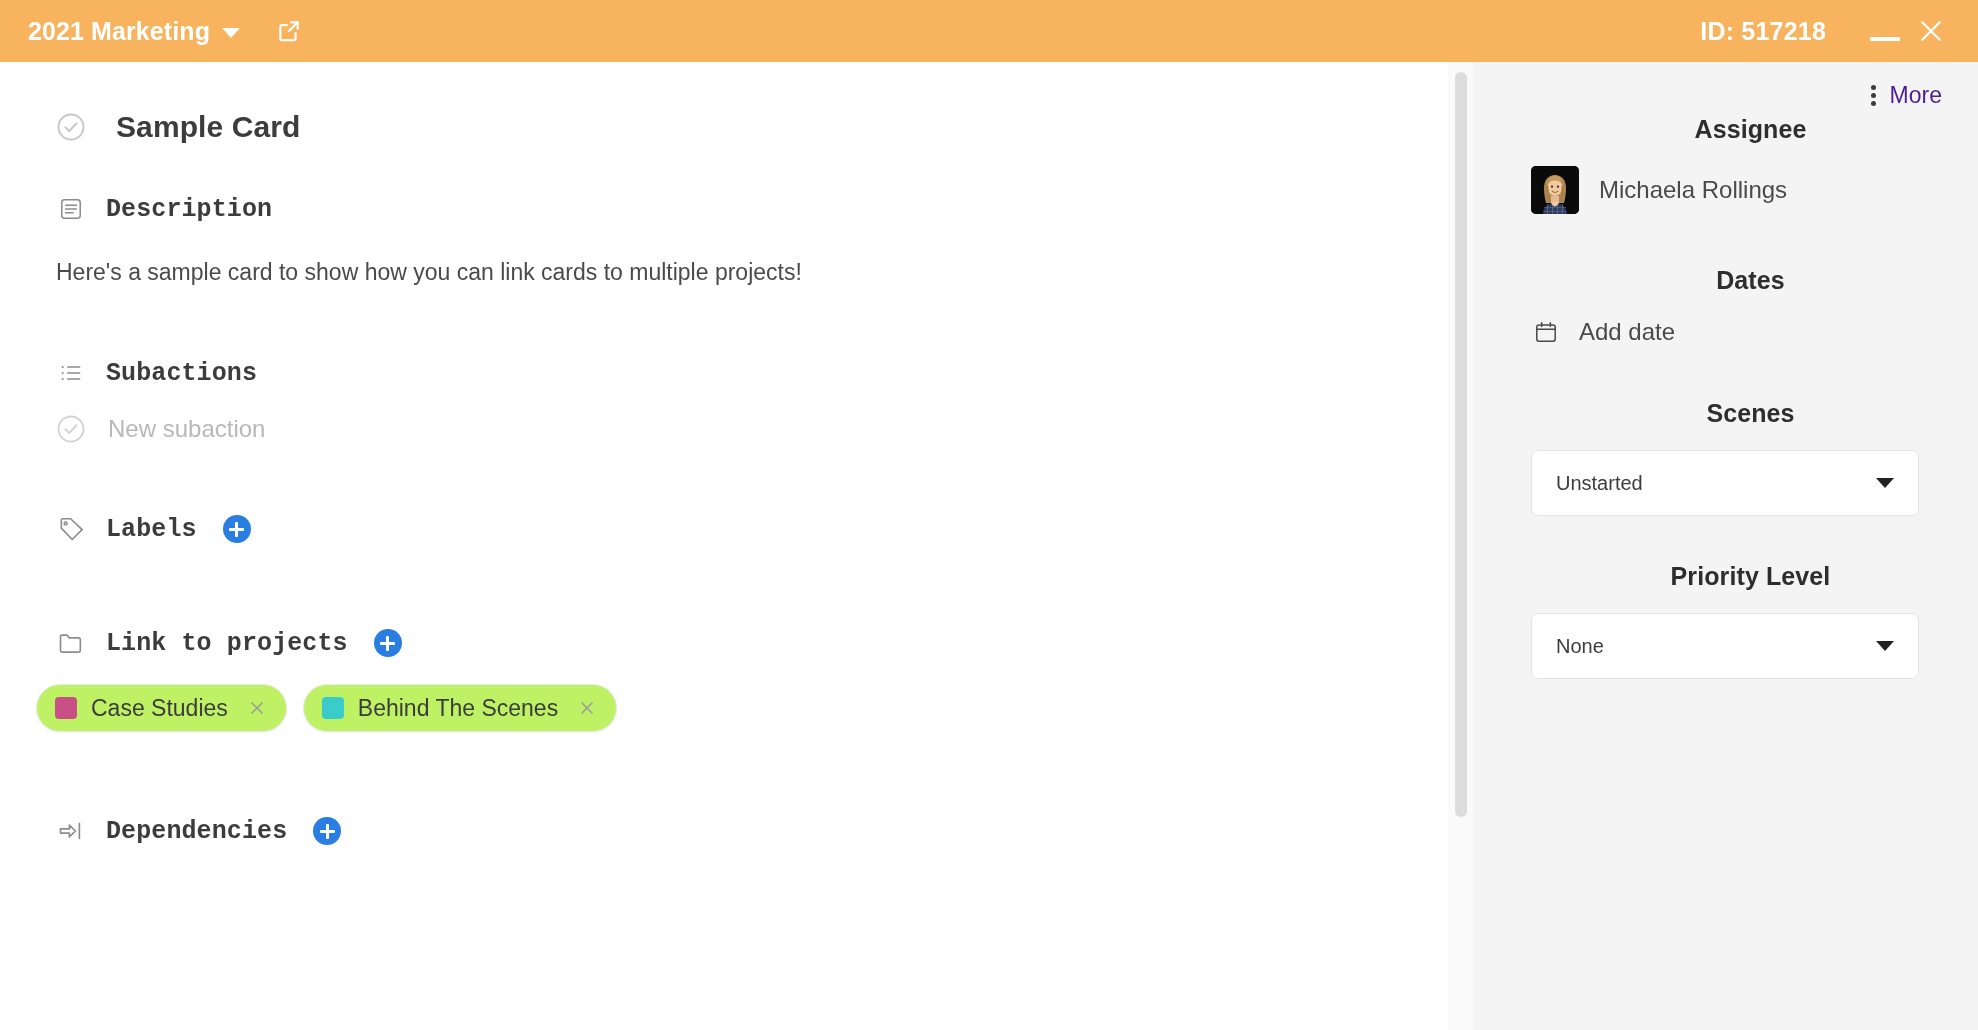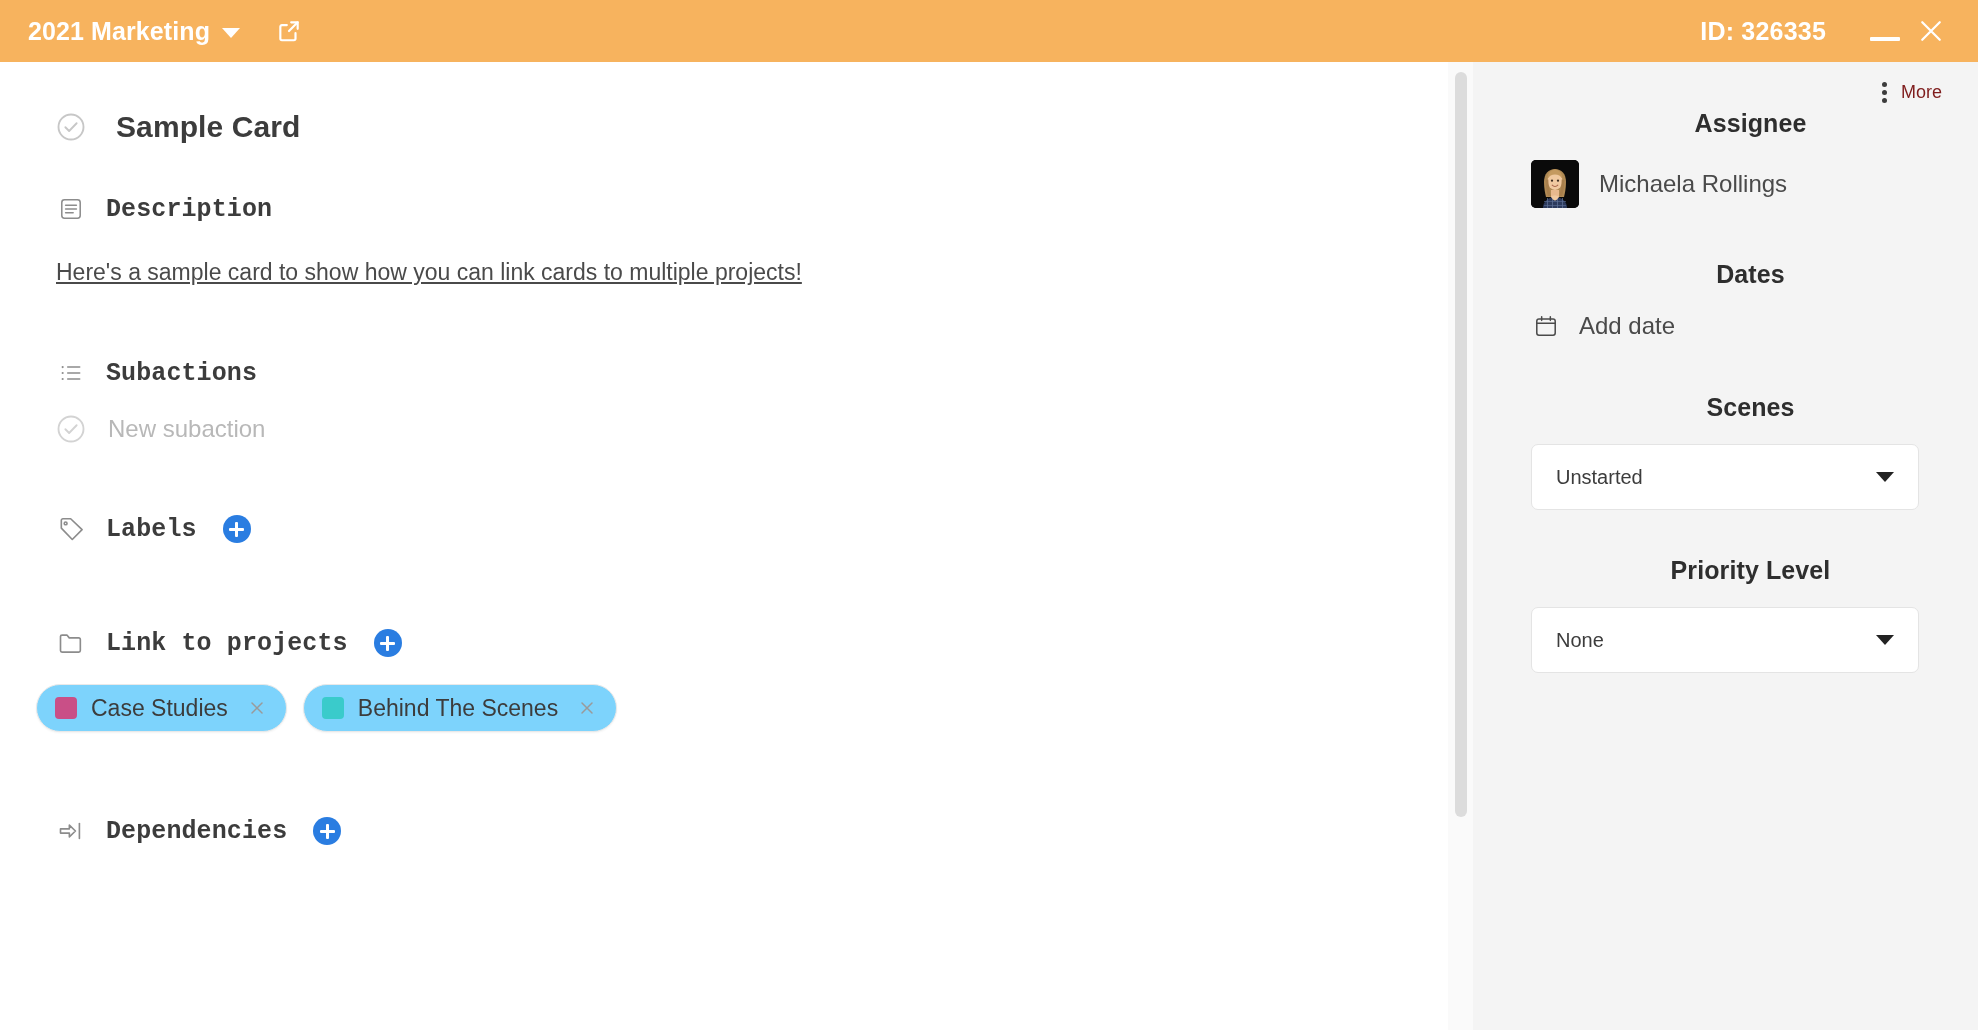--- a/index.html
+++ b/index.html
@@ -176,21 +176,20 @@
     position: relative;
     width: 15px; height: 15px;
     display: block;
   }
 
   .desc-text {
     font-size: 23px;
     color: #4a4a4a;
     margin-top: 32px;
     line-height: 1.4;
-    text-decoration: underline;
   }
 
   .subaction-row {
     display: flex;
     align-items: center;
     gap: 22px;
     margin-top: 26px;
   }
   .subaction-placeholder {
     font-size: 24px;
@@ -205,21 +204,21 @@
     margin-left: -20px;
   }
   .chip {
     display: inline-flex;
     align-items: center;
     gap: 14px;
     height: 48px;
     padding: 0 18px 0 18px;
     border: 1px solid #e9e9e9;
     border-radius: 26px;
-    background: #7dd3fc;
+    background: #bef264;
     box-shadow: 0 1px 2px rgba(0,0,0,.05);
     box-sizing: border-box;
   }
   .chip-swatch {
     width: 22px;
     height: 22px;
     border-radius: 4px;
     flex: 0 0 auto;
   }
   .chip-label {
@@ -278,22 +277,22 @@
     justify-content: center;
     width: 16px;
   }
   .dots-v i {
     display: block;
     width: 5px; height: 5px;
     border-radius: 50%;
     background: #3c3c3c;
   }
   .more-label {
-    font-size: 18px;
-    color: #7f1d1d;
+    font-size: 23px;
+    color: #4c1d95;
   }
   .side-inner {
     padding: 6px 8px 0 58px;
     text-align: center;
   }
   .side-heading {
     font-size: 25px;
     font-weight: 700;
     color: #2e2e2e;
     letter-spacing: .1px;
@@ -368,21 +367,21 @@
           <path d="M14 4h6v6"></path>
           <path d="M20 4l-8 8"></path>
           <path d="M18 14v5a1.5 1.5 0 0 1-1.5 1.5h-11A1.5 1.5 0 0 1 4 19V8a1.5 1.5 0 0 1 1.5-1.5H10"></path>
         </svg>
       </span>
     </div>
 
     <div class="titlebar-spacer"></div>
 
     <div class="titlebar-right">
-      <span class="card-id">ID: 326335</span>
+      <span class="card-id">ID: 517218</span>
       <span class="win-btn">
         <span class="minimize-glyph"></span>
       </span>
       <span class="win-btn">
         <svg width="30" height="30" viewBox="0 0 24 24" fill="none" stroke="#ffffff" stroke-width="1.8" stroke-linecap="round">
           <path d="M5 5l14 14M19 5L5 19"></path>
         </svg>
       </span>
     </div>
   </div>

